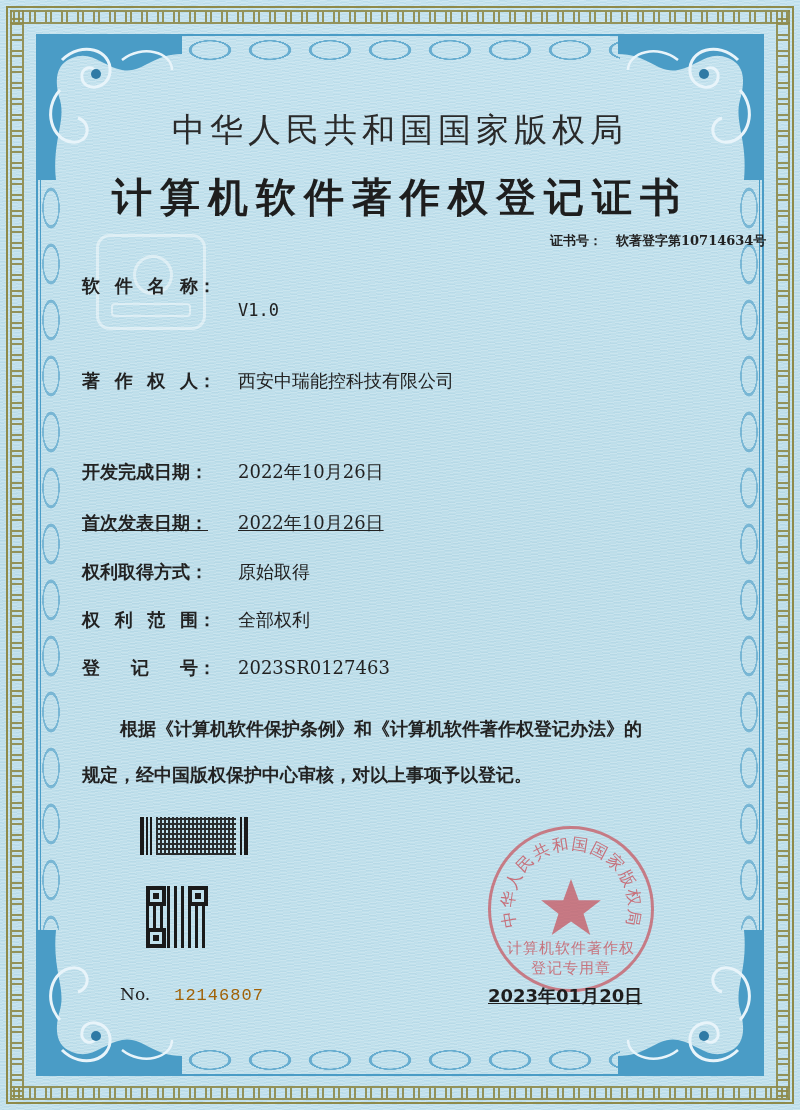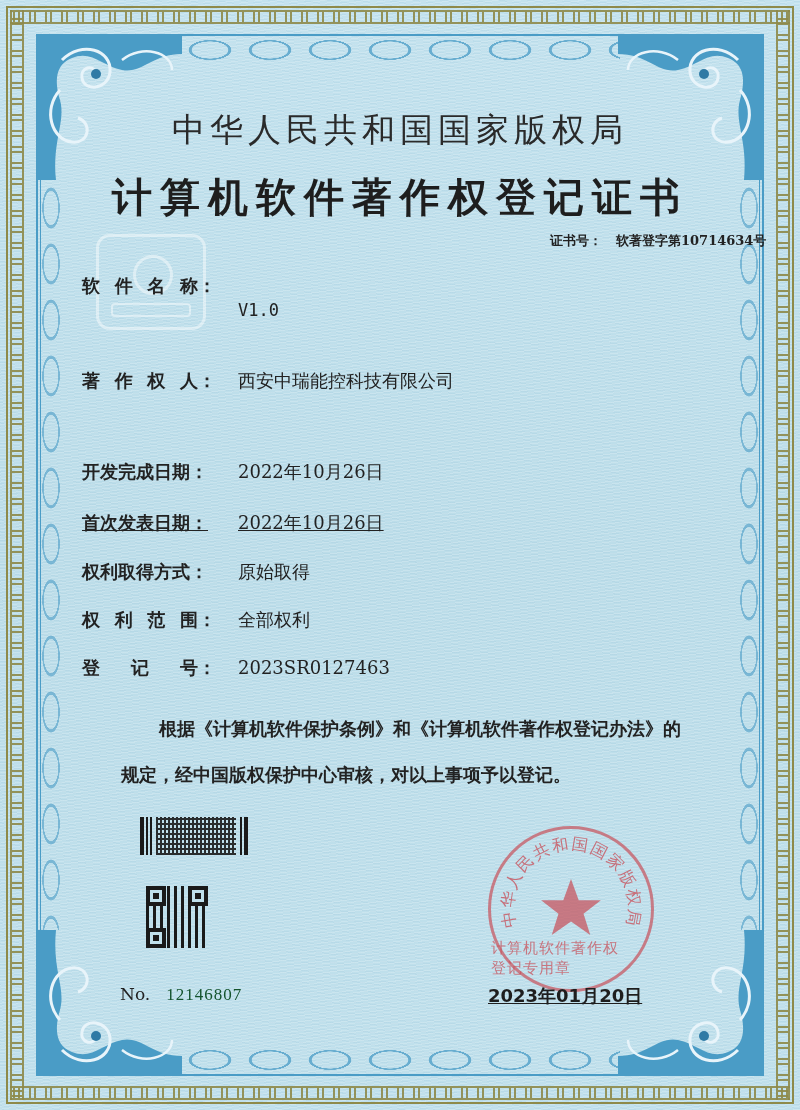--- a/index.html
+++ b/index.html
@@ -132,21 +132,20 @@
     .f-dev { top: 445px; margin-top: 15px; }
     .f-pub { top: 511px; text-decoration: underline; }
     .f-acq { top: 560px; }
     .f-scope { top: 608px; }
     .f-reg { top: 656px; }
     .mono { font-family: "DejaVu Sans Mono", monospace; }
 
     .para {
       position: absolute; left: 82px; right: 64px; font-size: 18px; font-weight: bold; color: #222;
       line-height: 22px;
-      margin-left: 39px;
     }
     .para1 { top: 718px; text-indent: 38px; }
     .para2 { top: 764px; }
 
     
     .barcode {
       position: absolute; left: 140px; top: 817px; width: 108px; height: 38px;
       display: flex; gap: 0;
     }
     .barcode .bar { height: 100%; background: #1a1a1a; }
@@ -175,31 +174,31 @@
     .qr .f2 { right: 0; top: 0; }
     .qr .f3 { left: 0; bottom: 0; }
 
     
     .seal {
       position: absolute; left: 488px; top: 826px; width: 166px; height: 166px;
       border: 3px solid rgba(200,80,90,0.7); border-radius: 50%;
     }
     .seal svg { position: absolute; inset: 0; width: 100%; height: 100%; }
     .seal .seal-line {
-      position: absolute; left: 0; right: 0; 
+      position: absolute; left: 0; right: 0; text-align: center;
       color: rgba(200,80,90,0.75); font-size: 15px; letter-spacing: 1px;
     }
     .seal .sl1 { top: 110px; }
     .seal .sl2 { top: 130px; }
 
     .serial {
       position: absolute; left: 120px; top: 984px; font-size: 17px;
       font-family: "DejaVu Serif", serif; color: #222;
     }
-    .serial .num { color: #14532d; font-family: Liberation Serif, serif; margin-left: 16px; letter-spacing: 1px; }
+    .serial .num { color: #a16207; font-family: Liberation Mono, monospace; margin-left: 24px; letter-spacing: 1px; }
     .issue-date {
       position: absolute; left: 488px; top: 984px; font-size: 18px; font-weight: bold;
       font-family: "DejaVu Sans", sans-serif; color: #1e1e1e; text-decoration: underline;
     }
   </style>
 </head>
 <body>
 
 <div class="sheet"></div>
 

